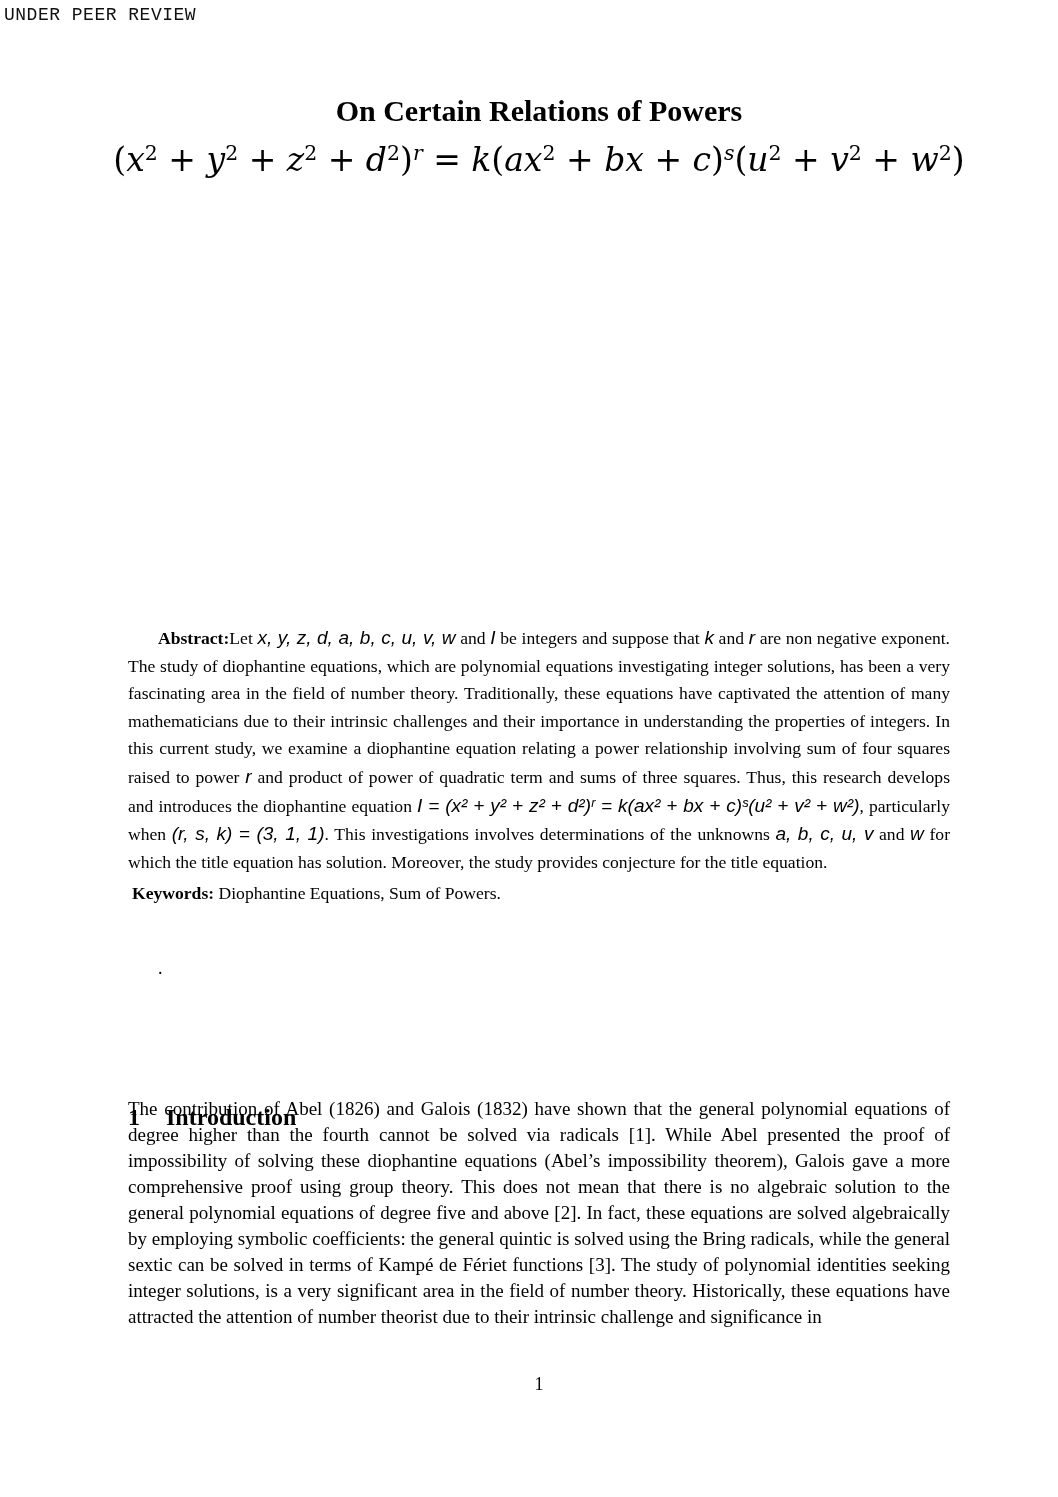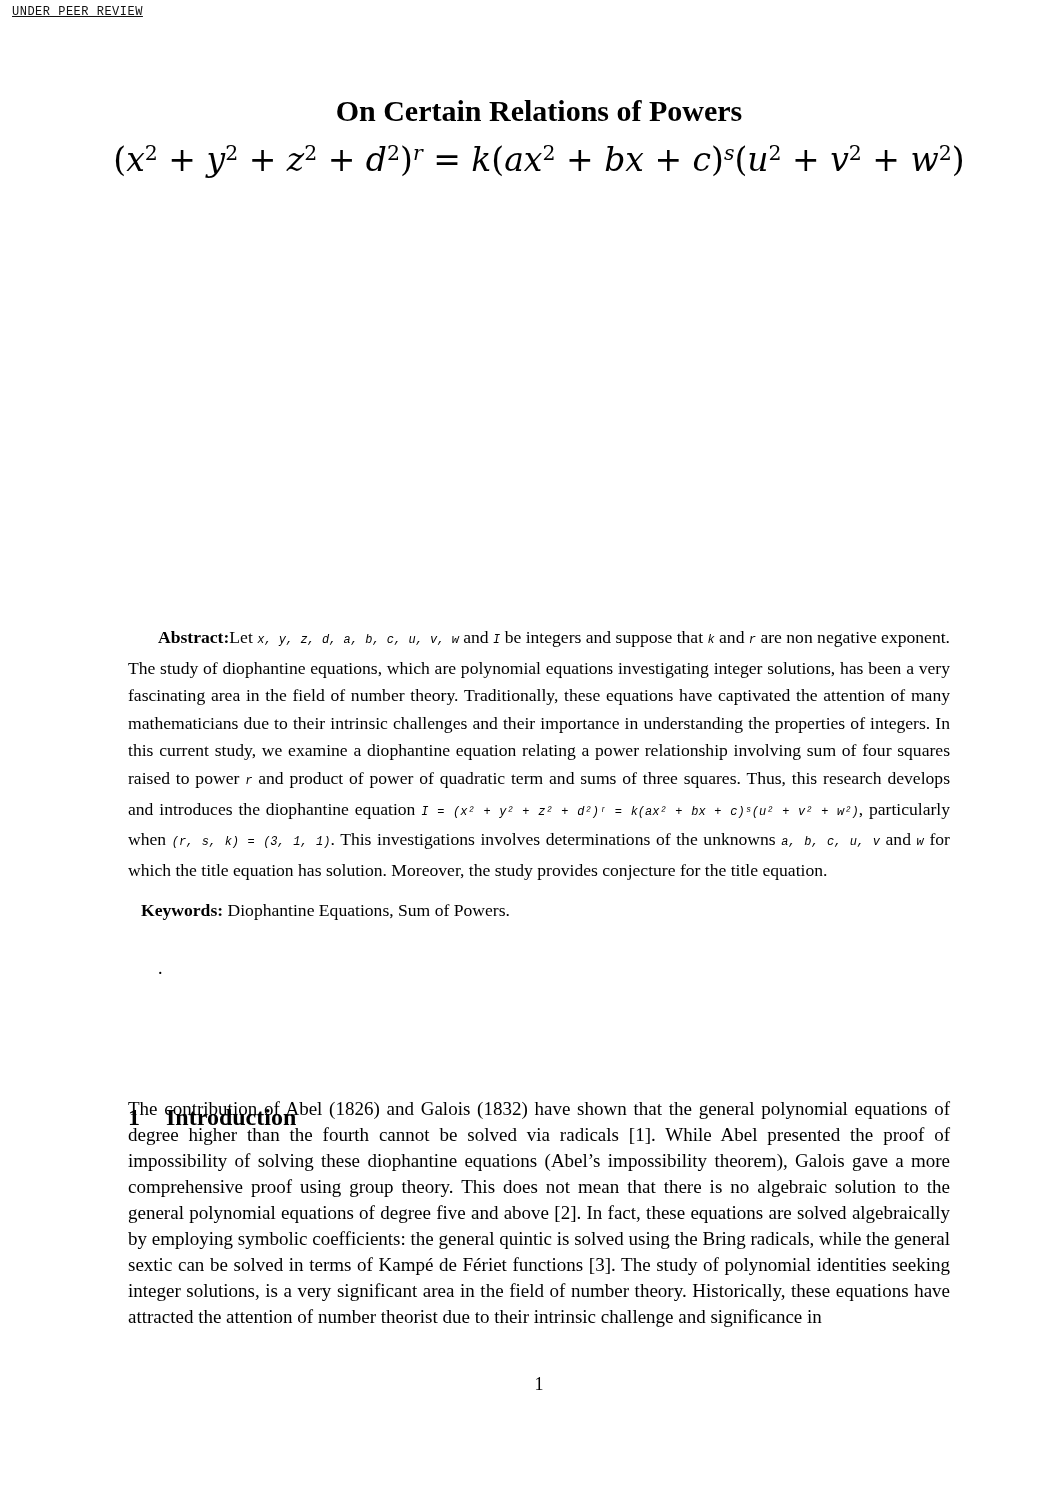--- a/index.html
+++ b/index.html
@@ -1,26 +1,26 @@
 <!DOCTYPE html>
 <html><head>
 <meta charset="utf-8">
 <style>
   html, body { margin: 0; padding: 0; background: #ffffff; }
   body { width: 1058px; height: 1497px; position: relative; overflow: hidden; color: #000; font-family: "Liberation Serif", serif; }
-  .watermark { position: absolute; left: 12px; top: 5px; font-family: "Liberation Mono", monospace; font-size: 12px; letter-spacing: 0.5px; color: #111; text-decoration: underline; }
+  .watermark { position: absolute; left: 4px; top: 5px; font-family: "Liberation Mono", monospace; font-size: 18px; letter-spacing: 0.5px; color: #111; }
   .title { position: absolute; left: 0; width: 1078px; top: 94px; text-align: center; font-weight: bold; font-size: 30px; }
   .title-eq { position: absolute; left: 0; width: 1078px; top: 140px; text-align: center; font-size: 33px; }
   .math { font-family: "DejaVu Serif", serif; font-style: italic; }
   .mathup { font-family: "DejaVu Serif", serif; font-style: normal; }
   sup { font-size: 62%; vertical-align: 0.55em; line-height: 0; }
   .abstract { position: absolute; left: 128px; width: 822px; top: 624px; font-size: 17.6px; line-height: 27.6px; text-align: justify; }
   .abstract .para { text-indent: 30px; }
-  .abstract .m { font-family: Liberation Mono, monospace; font-style: italic; font-size: 12px; }
-  .keywords { margin: 13px; }
+  .abstract .m { font-family: Liberation Sans, sans-serif; font-style: italic; font-size: 19px; }
+  .keywords { margin: 4px; }
   .dot { position: absolute; left: 158px; top: 958px; font-size: 18px; }
   .section { position: absolute; left: 128px; top: 1104px; font-size: 24px; font-weight: bold; }
   .section .num { display: inline-block; width: 38px; }
   .intro { position: absolute; left: 128px; width: 822px; top: 1096px; font-size: 19px; line-height: 26px; text-align: justify; }
   .pagenum { position: absolute; left: 0; width: 1078px; top: 1374px; text-align: center; font-size: 18px; }
   p { margin: 0; }
 </style>
 </head>
 <body>
 

